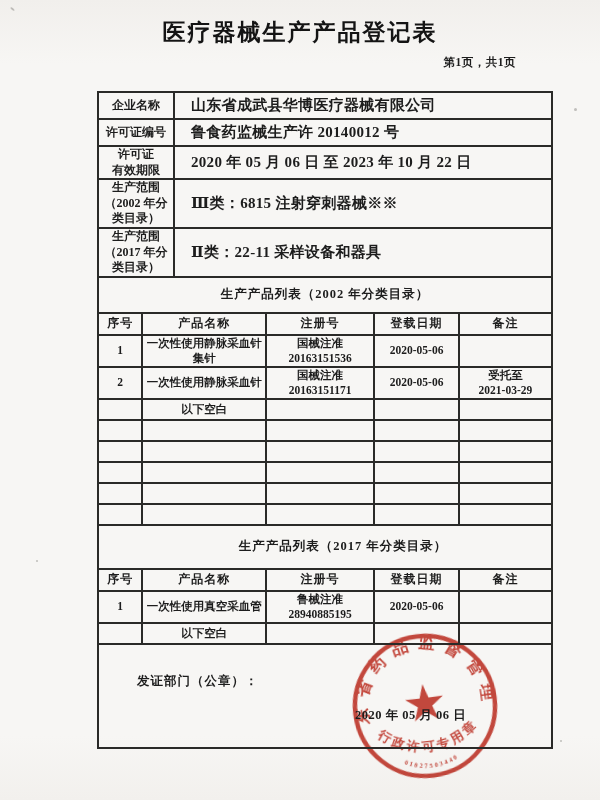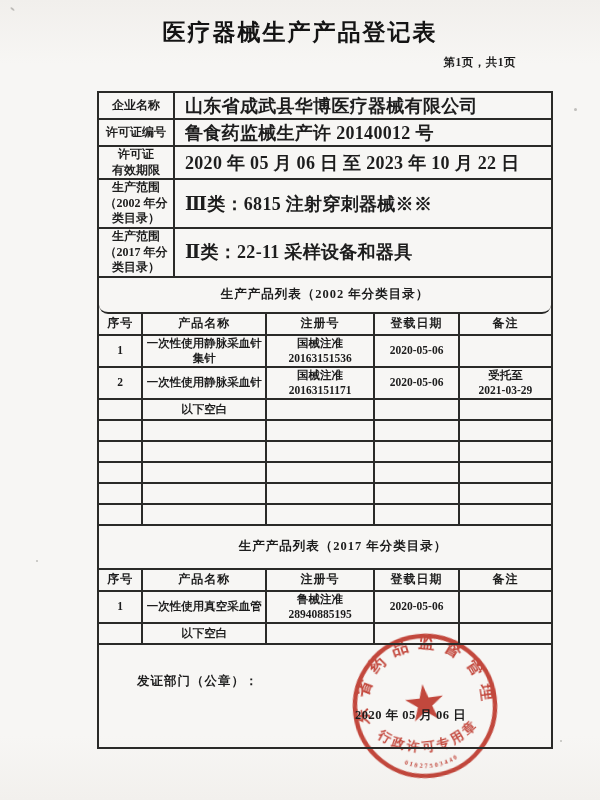--- a/index.html
+++ b/index.html
@@ -17,25 +17,25 @@
   .page-indicator { position:absolute; top:55px; left:97px; width:419px;
            text-align:right; font-size:11.5px; letter-spacing:.5px; }
   .form { position:absolute; left:97px; top:91px; width:456px; height:658px;
           border:2.5px solid #2a2a28; box-sizing:border-box; z-index:3; }
   table { border-collapse:collapse; width:100%; table-layout:fixed; }
   td,th { border-right:2px solid #2a2a28; border-bottom:2px solid #2a2a28;
           padding:0; font-weight:bold; white-space:pre-line; overflow:hidden;
           vertical-align:middle; }
   td:last-child, th:last-child { border-right:none; }
   .info-table .lbl { width:74px; text-align:center; font-size:12px; line-height:1.3; }
-  .info-table .val { font-size:18px; padding-left:10px; text-align:left; letter-spacing:.3px; }
+  .info-table .val { font-size:15px; padding-left:16px; text-align:left; letter-spacing:.3px; }
   .section-title { border-bottom:2px solid #2a2a28; text-align:center;
           font-size:12.5px; letter-spacing:1px; display:flex;
           align-items:center; justify-content:center; }
-  .st-a { height:34px;border-radius:9px; } .st-b { height:42px;padding-left:36px; }
+  .st-a { height:34px; } .st-b { height:42px;padding-left:36px; }
   .prod-table th { font-size:12px; text-align:center; height:20px; letter-spacing:1px; }
   .prod-table td { font-size:11.5px; text-align:center; line-height:1.3; }
   .prod-table tr.r-tall  td { height:30px; }
   .prod-table tr.r-blank td { height:19px; }
   .prod-table tr.r-empty td { height:19px; }
   .bottom-cell { position:relative; height:100px; }
   .issuer { position:absolute; left:38px; top:28px; font-size:12.5px; letter-spacing:1px; }
   .issue-date { position:absolute; left:256px; top:62px; font-size:12.5px;
           letter-spacing:.5px; z-index:6; white-space:nowrap; }
   .seal { position:absolute; left:345px; top:626px; z-index:2;

